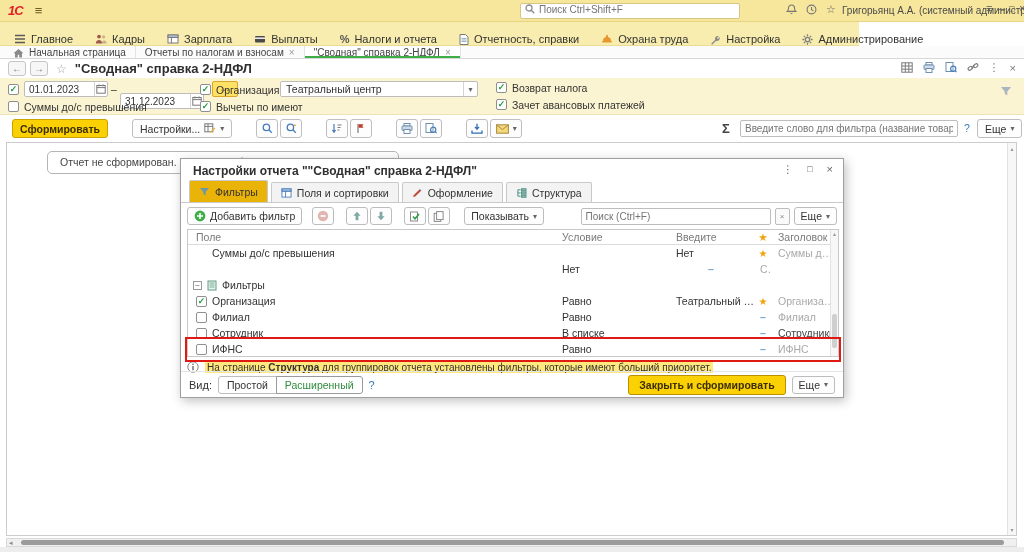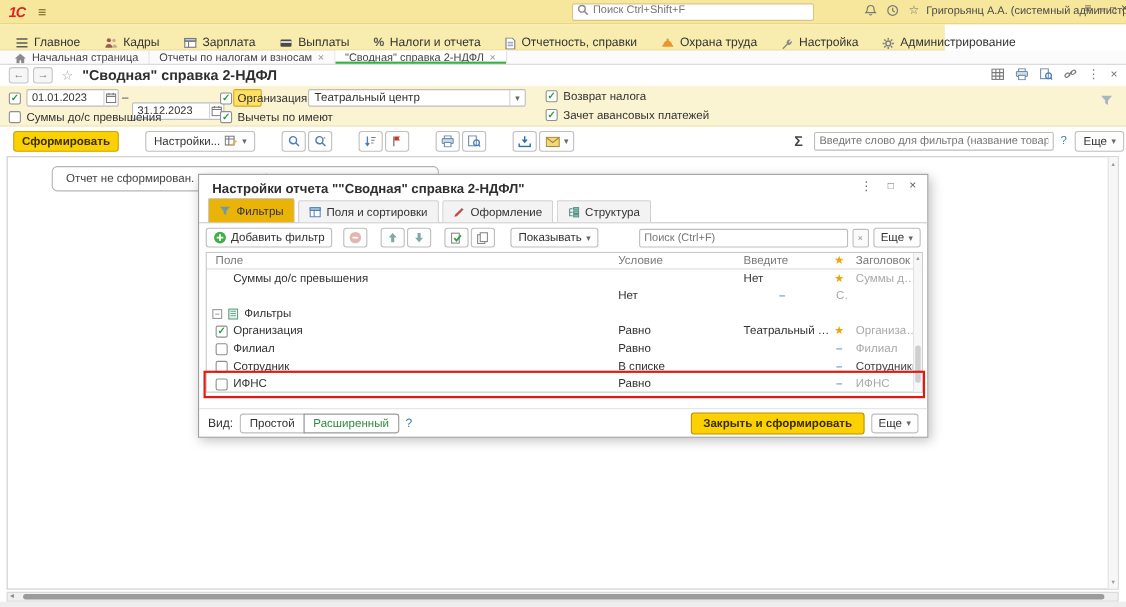--- a/index.html
+++ b/index.html
@@ -650,20 +650,30 @@
           <div class="cell hdr muted">ИФНС</div>
           <div class="annotation"></div>
         </div>
       </div>
     <div id="tsb">
       <span>▴</span>
       <div class="thumb"></div>
     </div>
   </div>
 
+  <div id="dlginfo">
+    <span class="ico">
+        <svg width="12" height="12" viewBox="0 0 12 12">
+          <circle cx="6" cy="6" r="5.2" fill="#fff" stroke="#8a8a8a"></circle>
+          <rect x="5.3" y="2.6" width="1.4" height="1.4" fill="#6a6a6a"></rect>
+          <rect x="5.3" y="5" width="1.4" height="4.2" fill="#6a6a6a"></rect>
+        </svg>
+      </span>
+    <span class="hl"><span>На странице </span><b>Структура</b><span> для группировок отчета установлены фильтры, которые имеют больший приоритет.</span></span>
+  </div>
 
   <div id="dlgfooter">
     <span>Вид:</span>
     <span style="display:inline-flex">
       <button class="seg first">Простой</button>
       <button class="seg second">Расширенный</button>
     </span>
     <span class="dhelp">?</span>
     <button class="ybtn">Закрыть и сформировать</button>
     <button class="dbtn">

